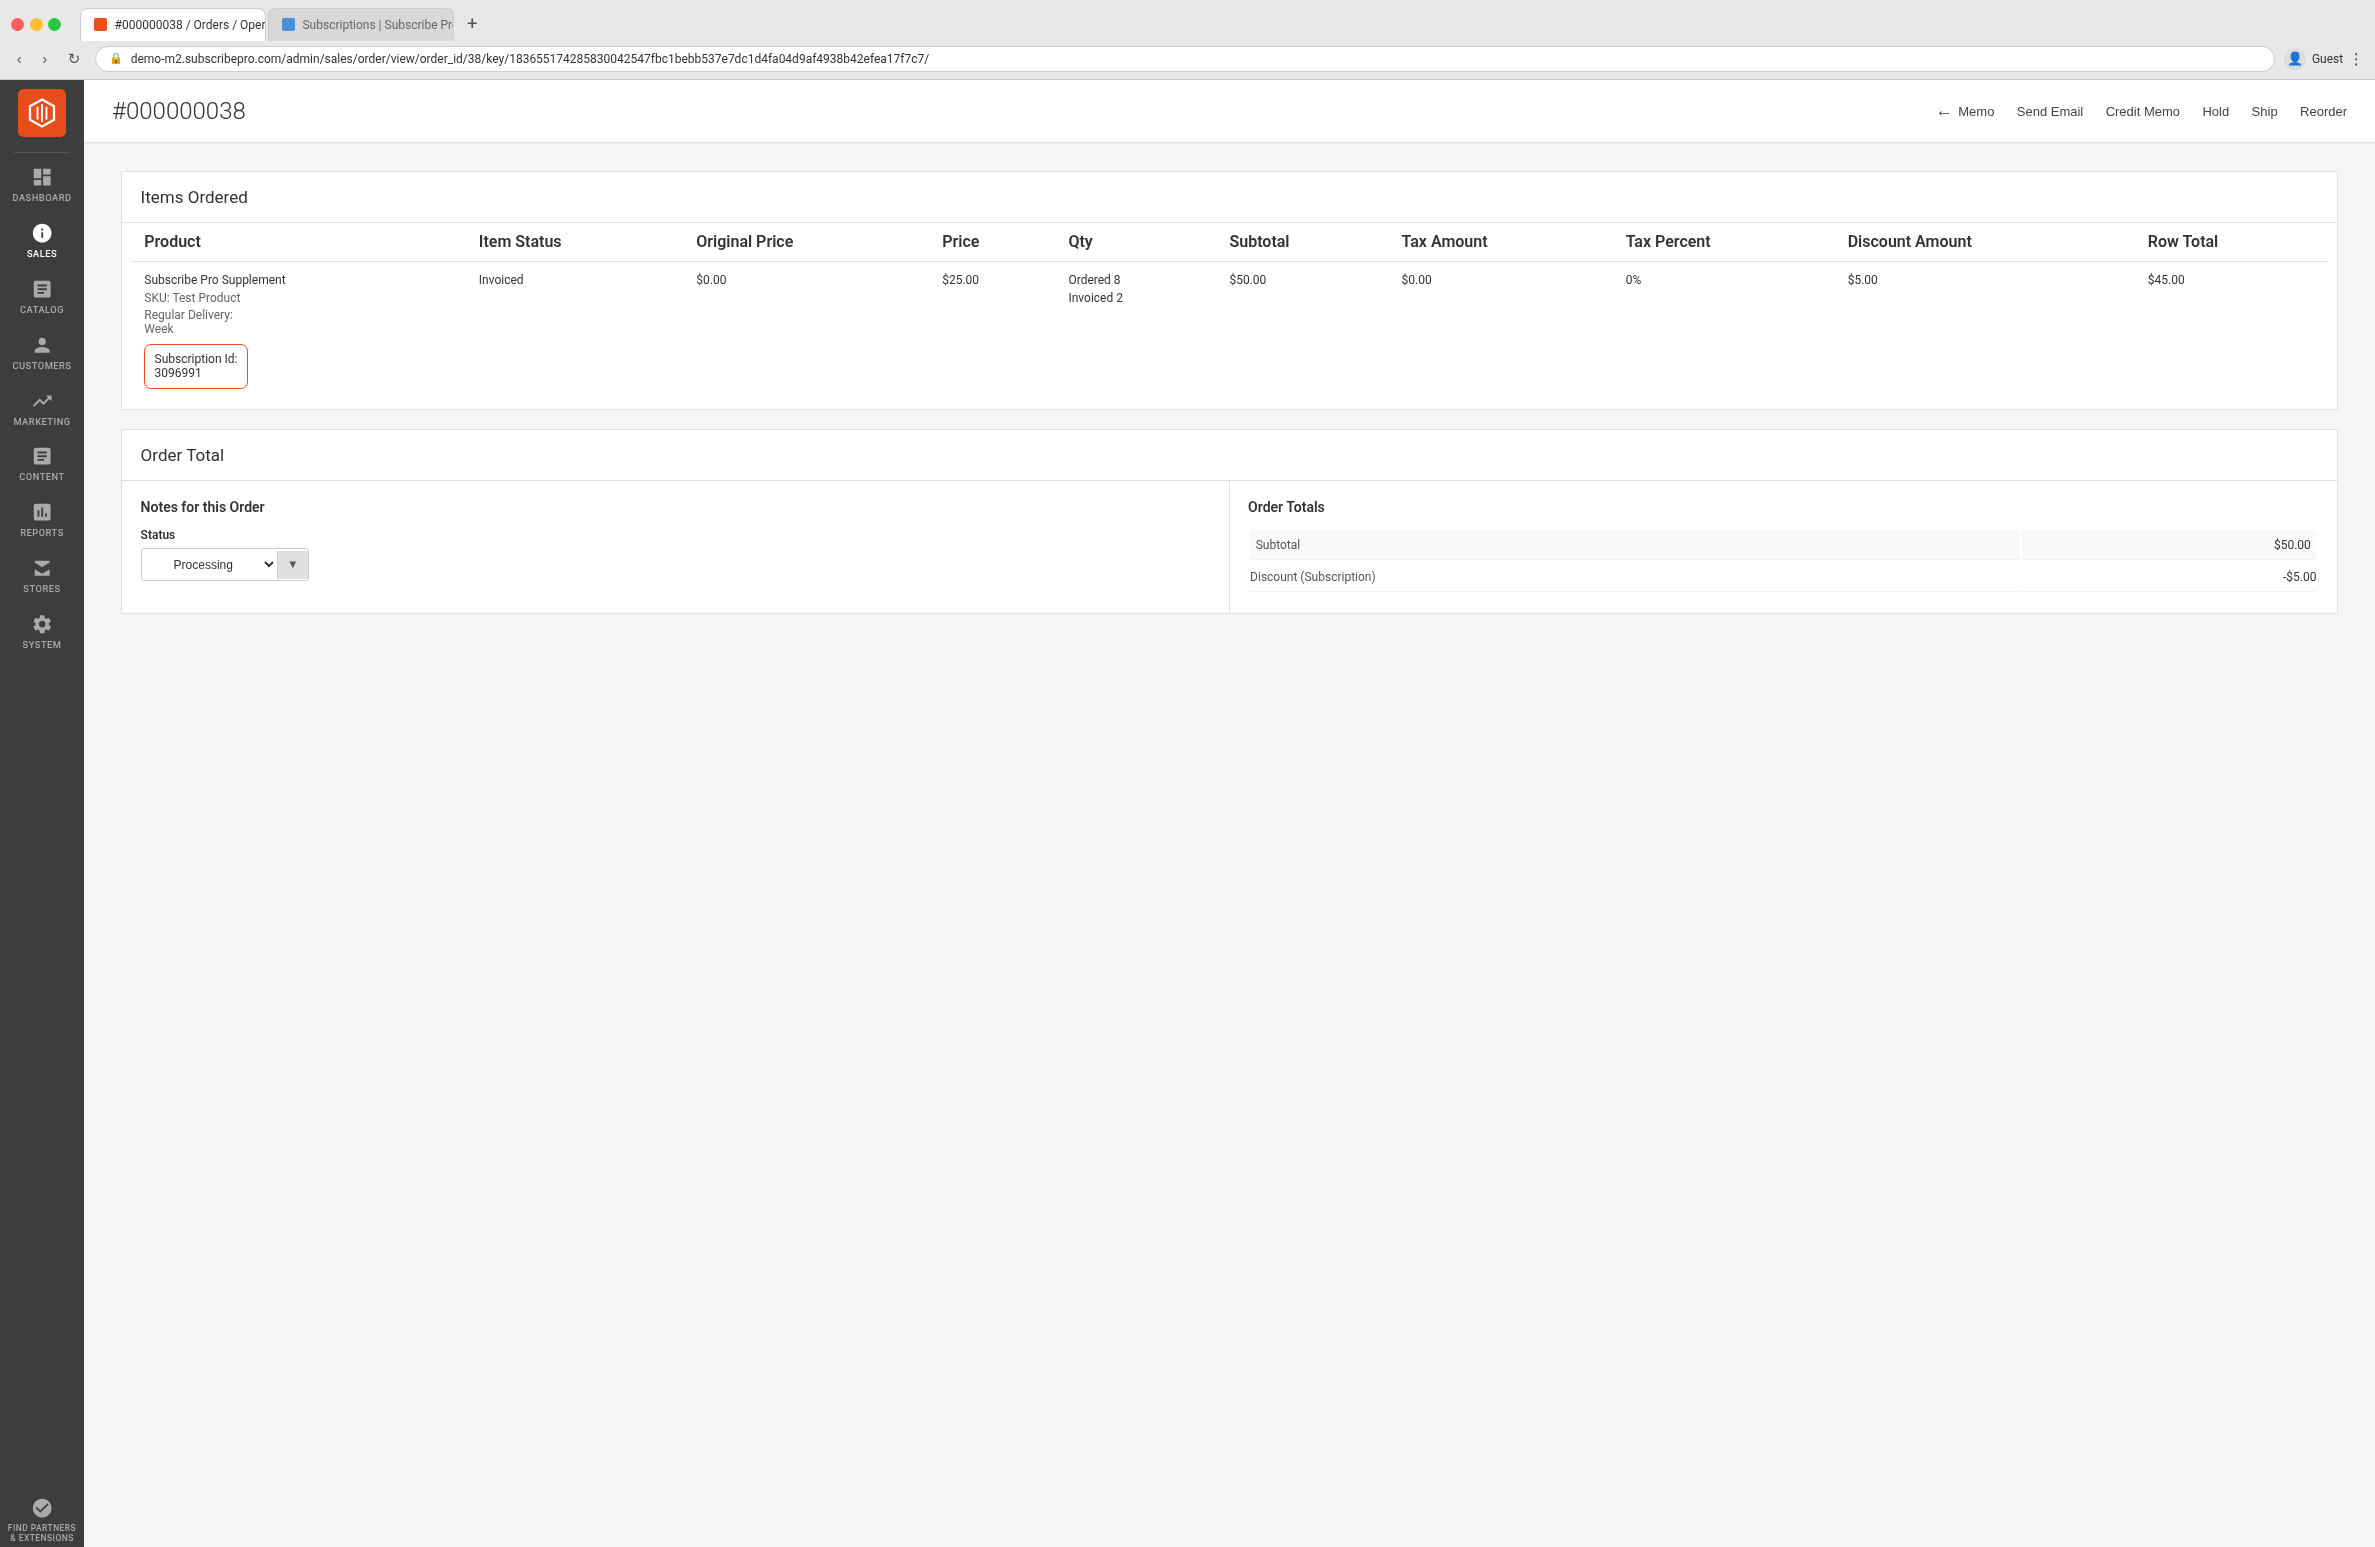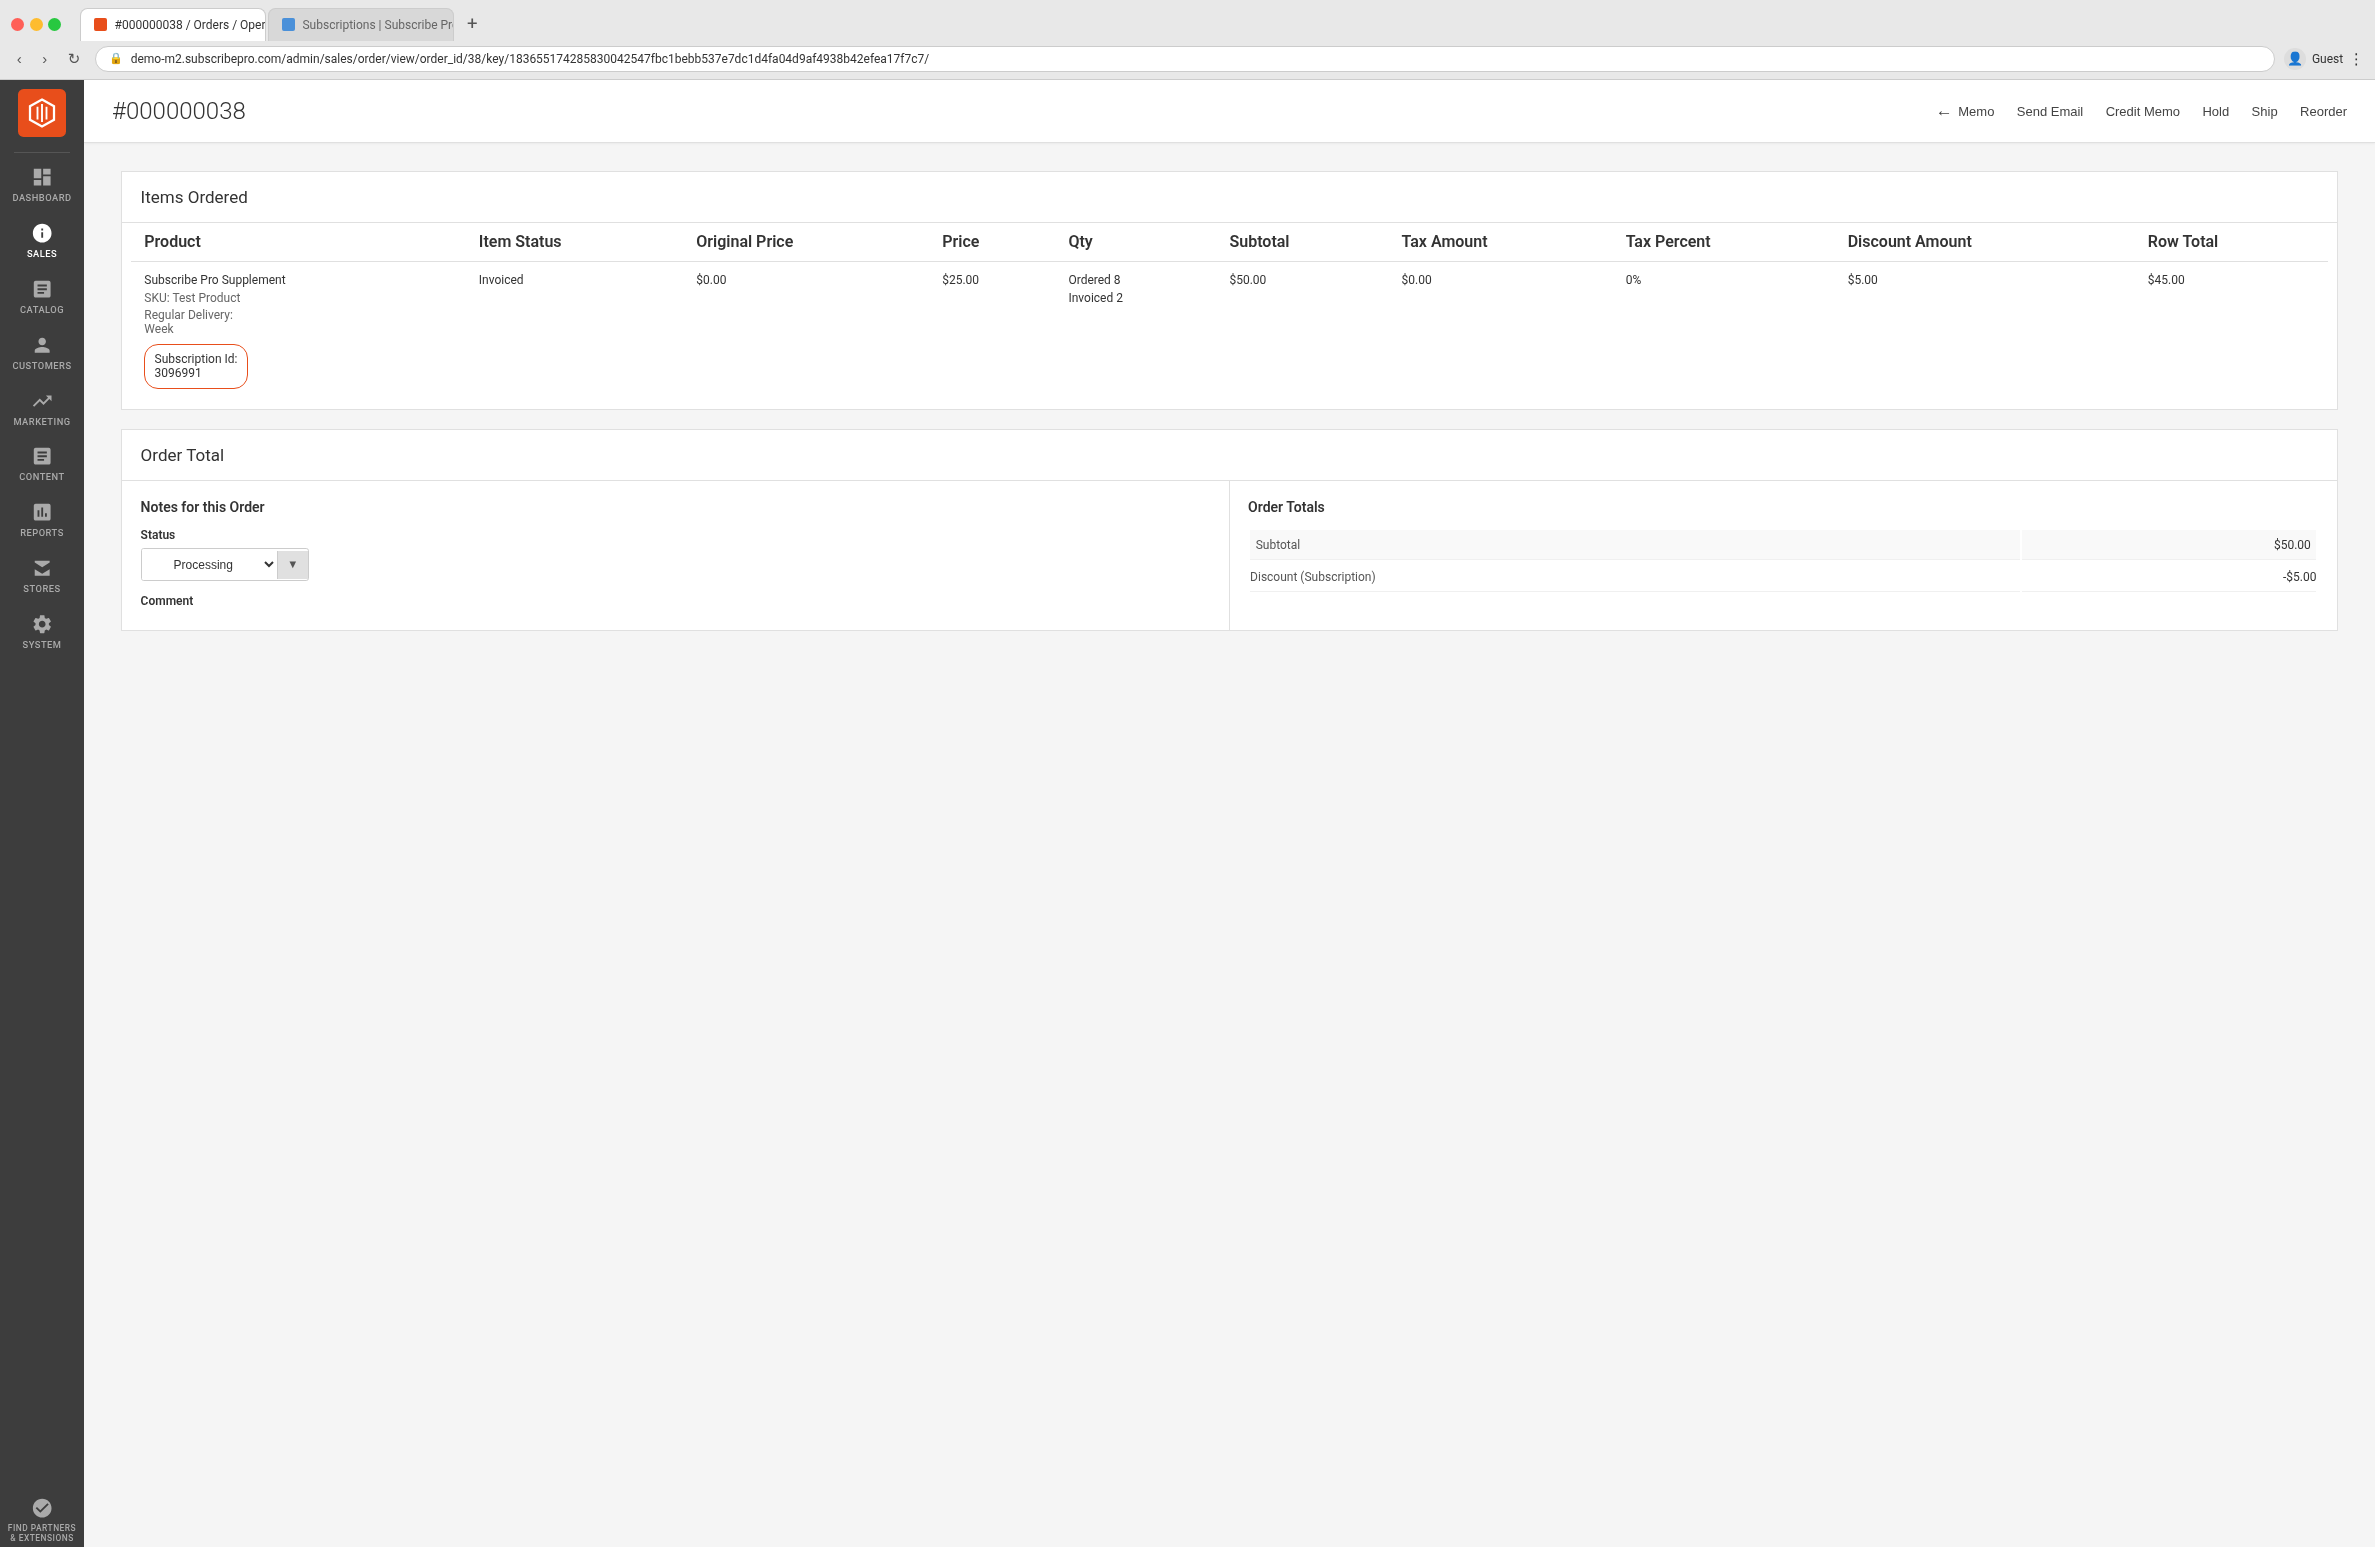--- a/index.html
+++ b/index.html
@@ -55,21 +55,21 @@
     .section { background: white; border: 0.9px solid #e0e0e0; margin-bottom: 18.6px; }
     .section-title { font-size: 17px; font-weight: 400; color: #333; padding: 15px 18.6px; border-bottom: 0.9px solid #e0e0e0; }
 
     
     .items-table { width: 100%; border-collapse: collapse; }
     .items-table th { padding: 9.3px 13px; text-align: left; font-weight: 600; font-size: 16px; color: #333; border-bottom: 0.9px solid #e0e0e0; }
     .items-table td { padding: 11.2px 13px; font-size: 12px; color: #333; border-bottom: 0.9px solid #f0f0f0; vertical-align: top; }
     .items-table tr:last-child td { border-bottom: none; }
 
     
-    .subscription-highlight { border: 1.9px solid #e84e1b; border-radius: 14px; padding: 7.5px 9.3px; display: inline-block; }
+    .subscription-highlight { border: 1.9px solid #e84e1b; border-radius: 7px; padding: 7.5px 9.3px; display: inline-block; }
 
     
     .order-total-section { background: white; border: 0.9px solid #e0e0e0; }
     .order-total-title { font-size: 17px; font-weight: 400; color: #333; padding: 15px 18.6px; border-bottom: 0.9px solid #e0e0e0; }
     .order-total-body { display: grid; grid-template-columns: 1fr 1fr; gap: 0; }
     .notes-section { padding: 18.6px; border-right: 0.9px solid #e0e0e0; }
     .notes-title { font-size: 14px; font-weight: 600; margin-bottom: 13px; }
     .notes-status-label { font-size: 12px; font-weight: 600; margin-bottom: 5.6px; }
     .status-dropdown { display: flex; align-items: center; border: 0.9px solid #ccc; border-radius: 2.8px; overflow: hidden; width: 168px; }
     .status-select { flex: 1; padding: 7.5px 9.3px; border: none; font-size: 12px; background: white; color: #333; outline: none; text-align: center; }
@@ -291,21 +291,20 @@
 
           <div class="notes-section">
             <div class="notes-title">Notes for this Order</div>
             <div class="notes-status-label">Status</div>
             <div class="status-dropdown">
               <select class="status-select">
                 <option>Processing</option>
               </select>
               <div class="status-chevron">▼</div>
             </div>
-            <div class="comment-label">Comment</div>
           </div>
 
           <div class="totals-section">
             <div class="totals-title">Order Totals</div>
             <table class="totals-table">
               <tbody>
                 <tr class="subtotal">
                   <td>Subtotal</td>
                   <td>$50.00</td>
                 </tr>

